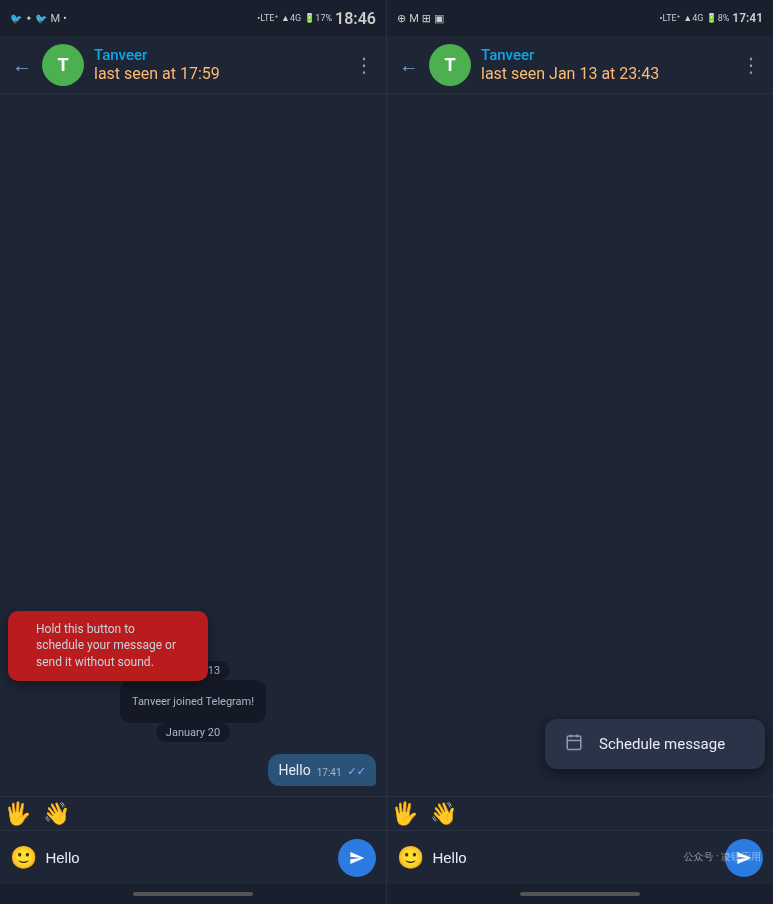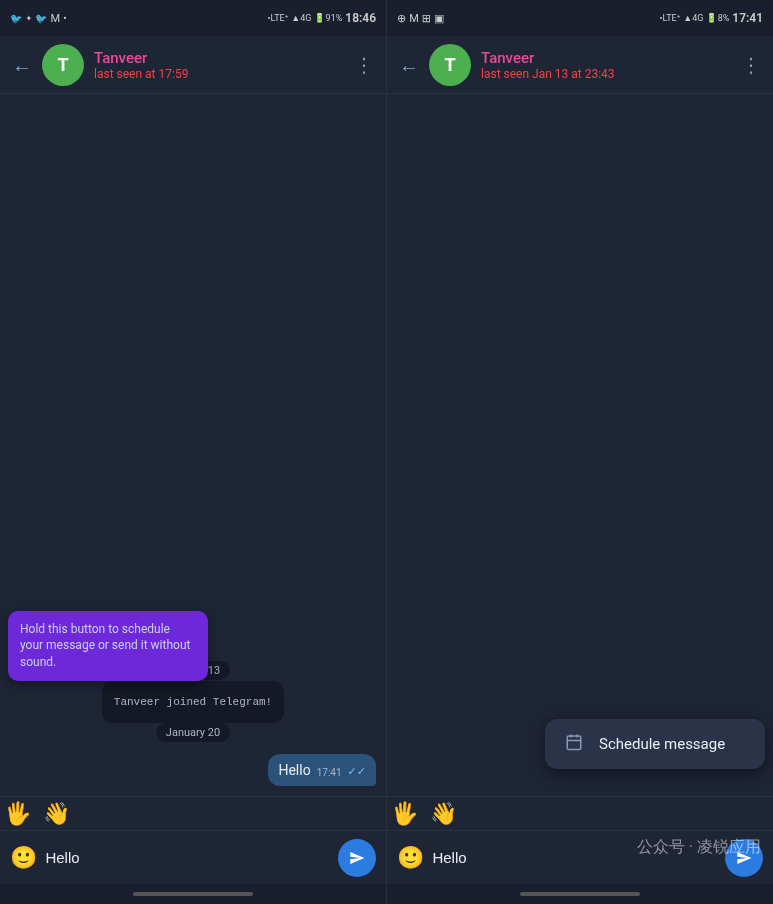--- a/index.html
+++ b/index.html
@@ -80,27 +80,27 @@
       justify-content: center;
       color: white;
       font-size: 18px;
       font-weight: bold;
       flex-shrink: 0;
     }
     .chat-info {
       flex: 1;
     }
     .chat-name {
-      color: #ec4899;
+      color: #0ea5e9;
       font-size: 15px;
       font-weight: 500;
     }
     .chat-status {
-      color: #ef4444;
-      font-size: 12px;
+      color: #fdba74;
+      font-size: 16px;
     }
     .more-btn {
       color: #8a9ab5;
       font-size: 20px;
       cursor: pointer;
     }
 
     
     .chat-body {
       flex: 1;
@@ -129,21 +129,20 @@
     .system-msg {
       text-align: center;
       margin: 6px 0;
     }
     .system-msg span {
       background: rgba(0,0,0,0.3);
       color: #aab5c8;
       font-size: 11px;
       padding: 15px 12px;
       border-radius: 10px;
-      font-family: Liberation Mono, monospace;
     }
 
     
     .message-bubble {
       max-width: 75%;
       background: #2b5278;
       color: #e8edf5;
       padding: 8px 10px;
       border-radius: 12px 12px 4px 12px;
       font-size: 14px;
@@ -161,24 +160,24 @@
     .message-ticks {
       color: #7abaff;
       font-size: 11px;
     }
 
     
     .tooltip-popup {
       position: absolute;
       bottom: 115px;
       left: 8px;
-      background: #6d28d9;
+      background: #b91c1c;
       color: #c8d3e0;
       font-size: 12px;
-      padding: 10px 12px;
+      padding: 10px 28px;
       border-radius: 10px;
       max-width: 200px;
       line-height: 1.4;
       z-index: 10;
       box-shadow: 0 4px 12px rgba(0,0,0,0.4);
     }
 
     
     .input-bar {
       height: 54px;
@@ -273,44 +272,44 @@
       display: flex;
       align-items: center;
       justify-content: center;
       background: #1a1f2e;
       height: 20px;
     }
 
     
     .watermark {
       position: absolute;
-      bottom: 26px;
+      bottom: 20px;
       right: 12px;
       color: rgba(255,255,255,0.5);
-      font-size: 16px;
+      font-size: 10px;
       z-index: 20;
     }
   </style>
 </head>
 <body>
 
 <div class="status-bar-wrapper">
   <div class="status-half">
     <div class="icons">
       <span>🐦</span>
       <span style="font-size:8px">✦</span>
       <span>🐦</span>
       <span style="font-size:11px">M</span>
       <span>•</span>
     </div>
     <div class="icons">
       <span style="font-size:9px">•LTE⁺</span>
       <span style="font-size:9px">▲4G</span>
-      <span style="font-size:9px">🔋91%</span>
-      <span style="font-size:12px;font-weight:600">18:46</span>
+      <span style="font-size:9px">🔋17%</span>
+      <span style="font-size:16px;font-weight:600">18:46</span>
     </div>
   </div>
   <div style="width:1px;background:#2a3040"></div>
   <div class="status-half">
     <div class="icons">
       <span style="font-size:11px">⊕</span>
       <span style="font-size:11px">M</span>
       <span style="font-size:11px">⊞</span>
       <span style="font-size:11px">▣</span>
     </div>

